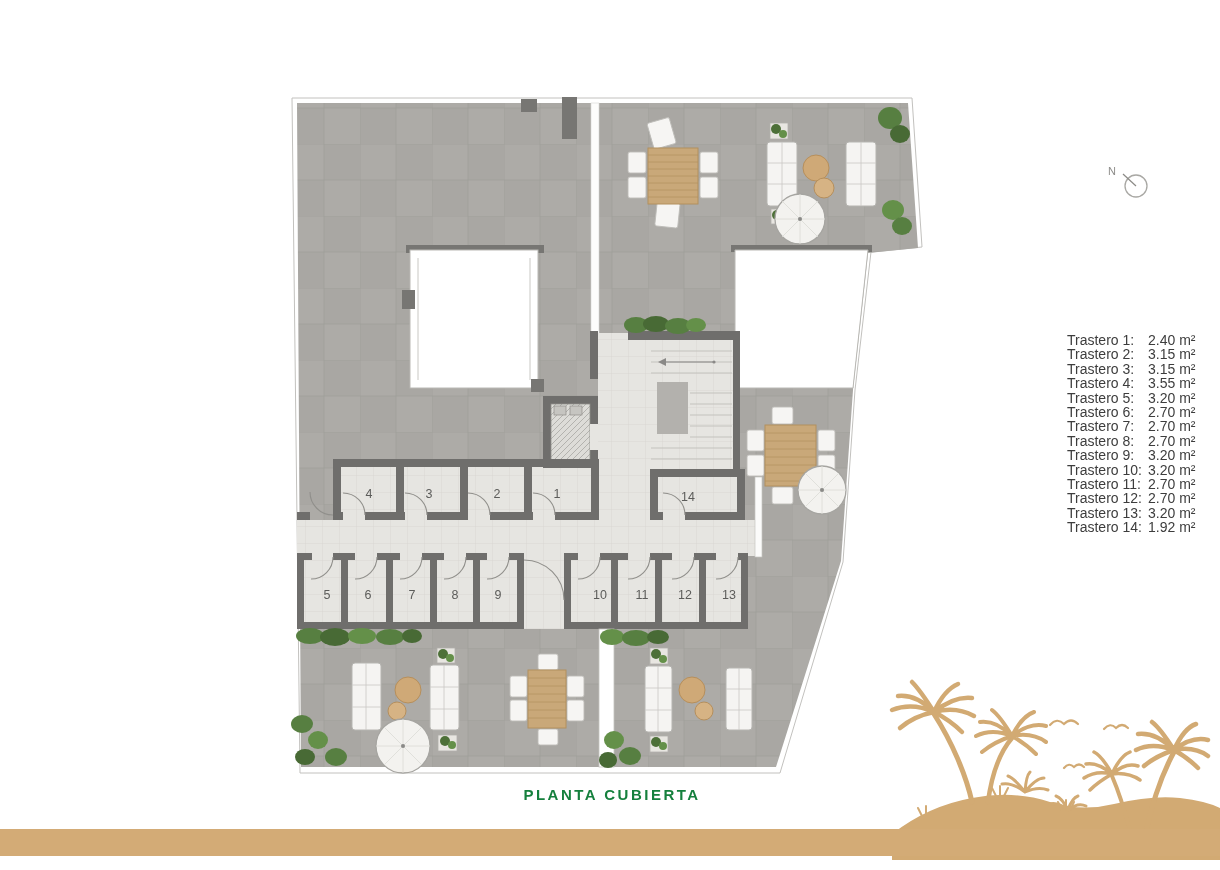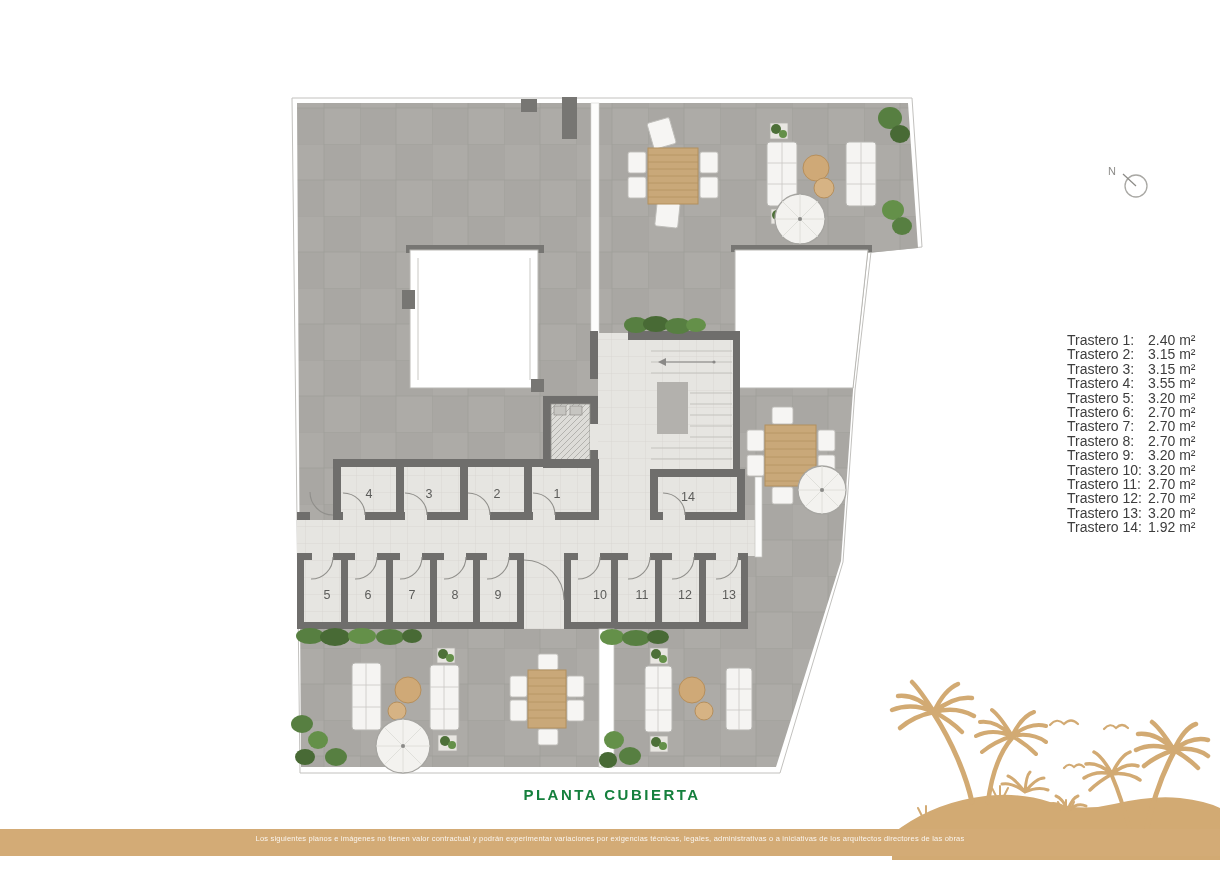--- a/index.html
+++ b/index.html
@@ -426,17 +426,16 @@
           <span class="legend-label">Trastero 14:</span>
           <span class="legend-area">1.92 m²</span>
         </div>
       </div>
 </div>
 
 <div class="plan-title">PLANTA CUBIERTA</div>
 
 <div class="footer-bar">
   <div class="footer-text">
-    <div>Los siguientes planos e imágenes no tienen valor contractual y podrán experimentar variaciones por exigencias técnicas, legales, administrativas o a iniciativas de los arquitectos directores de las obras</div>
   </div>
 </div>
 
 </div>
 
 </body></html>

